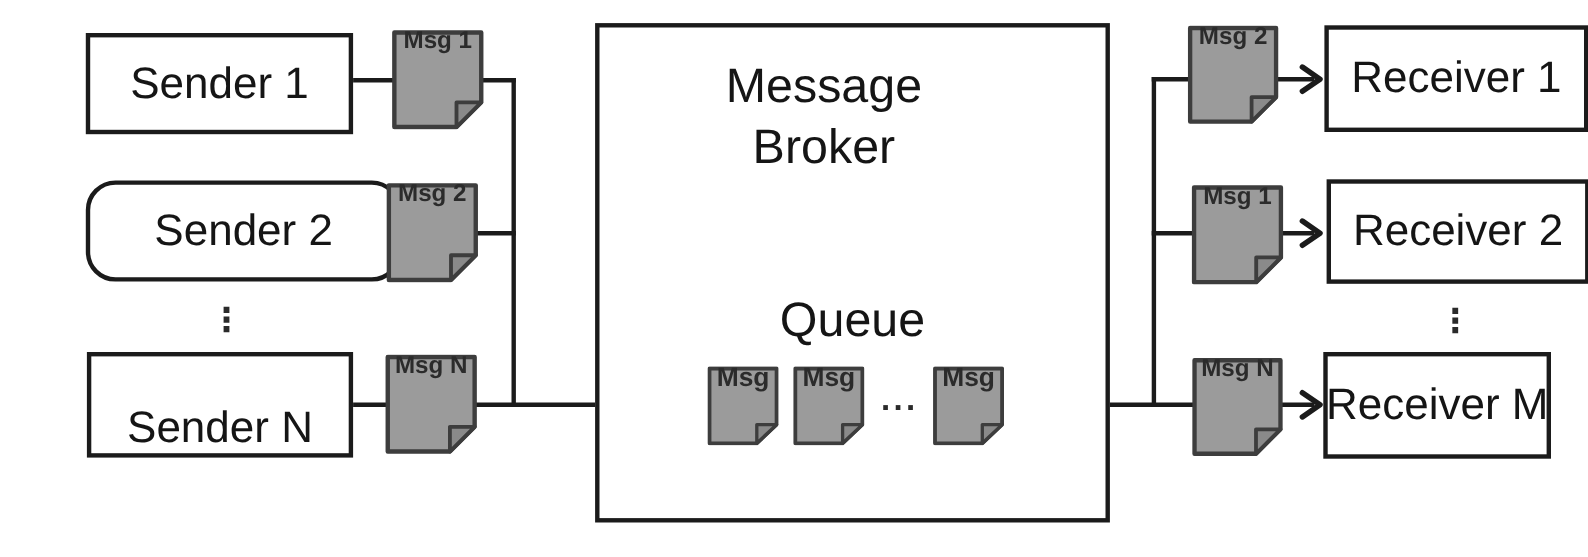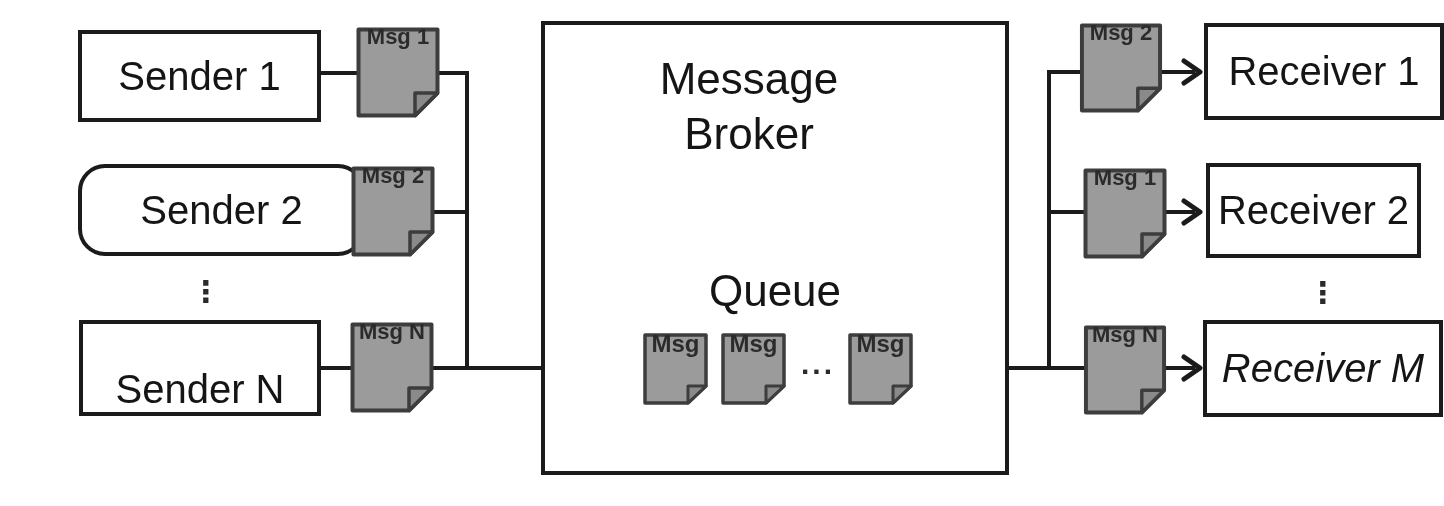--- a/index.html
+++ b/index.html
@@ -225,21 +225,21 @@
     <svg width="84" height="90" viewBox="0 0 84 91">
       <path d="M2.5,2.5 H81.5 V66 L59,88.5 H2.5 Z" fill="#9b9b9b" stroke="#3d3d3d" stroke-width="4" stroke-linejoin="round"></path>
       <path d="M59,88.5 L81.5,66 L59,66 Z" fill="#8a8a8a" stroke="#3d3d3d" stroke-width="3.5" stroke-linejoin="round"></path>
     </svg>
     <span>Msg N</span>
   </div>
 
   <div class="box" style="left:1166px; top:23px; width:240px; height:97px;">
     <span>Receiver 1</span>
   </div>
-  <div class="box" style="left:1168px; top:163px; width:215px; height:95px;text-align:right;">
+  <div class="box" style="left:1168px; top:163px; width:239px; height:95px;text-align:right;">
     <span>Receiver 2</span>
   </div>
-  <div class="box" style="left:1165px; top:320px; width:240px; height:97px;font-style:italic;">
+  <div class="box" style="left:1165px; top:320px; width:207px; height:97px;">
     <span>Receiver M</span>
   </div>
   <div class="vdots" style="left:1263px; top:270px;">⋮</div>
 
 </div>
 
 </body></html>

